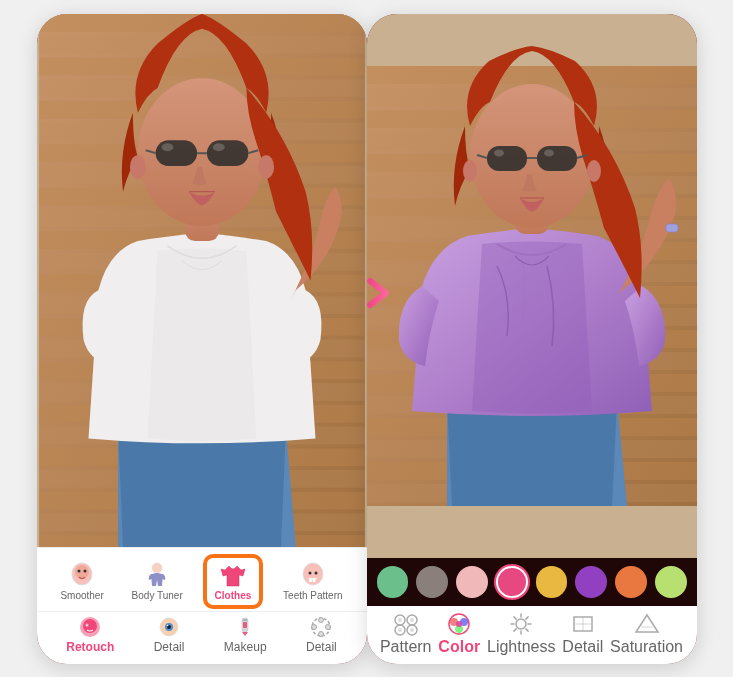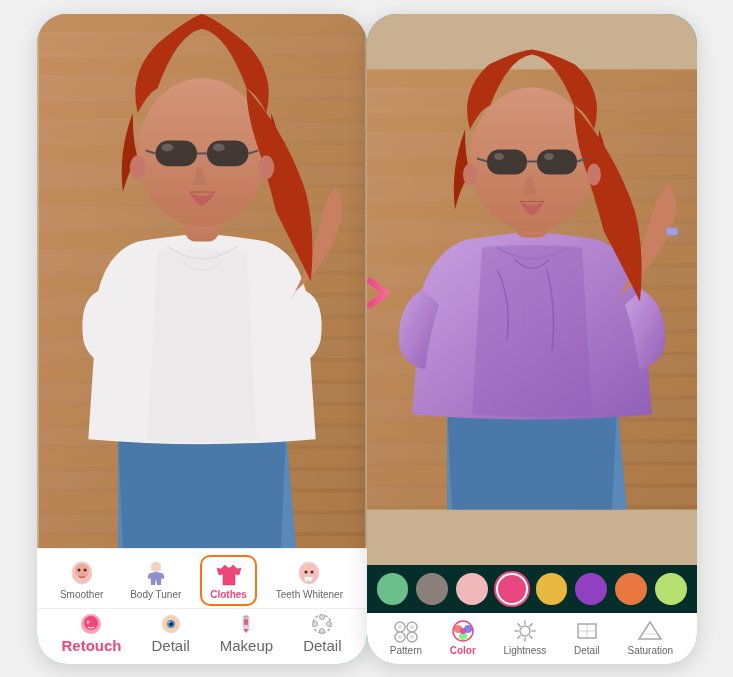--- a/index.html
+++ b/index.html
@@ -20,21 +20,21 @@
       background: #f0f0f0;
       display: flex;
       align-items: center;
       justify-content: center;
       gap: 10px;
       padding: 10px;
     }
 
     
     .phone-panel {
-      background: #14b8a6;
+      background: #7f1d1d;
       border-radius: 30px;
       overflow: hidden;
       box-shadow: 0 4px 20px rgba(0,0,0,0.15);
       position: relative;
     }
 
     .phone-left {
       width: 330px;
       height: 650px;
       display: flex;
@@ -80,21 +80,21 @@
       display: flex;
       flex-direction: column;
       align-items: center;
       gap: 2px;
       cursor: pointer;
       padding: 4px 8px;
       border-radius: 8px;
     }
 
     .toolbar-item.active {
-      border: 2px solid #f97316;
+      border: 4px solid #f97316;
       border-radius: 10px;
     }
 
     .toolbar-item-label {
       font-size: 10px;
       color: #666;
     }
 
     .toolbar-item.active .toolbar-item-label {
       color: #f0477a;
@@ -112,21 +112,21 @@
 
     .sec-item {
       display: flex;
       flex-direction: column;
       align-items: center;
       gap: 2px;
       cursor: pointer;
     }
 
     .sec-item-label {
-      font-size: 15px;
+      font-size: 12px;
       color: #666;
     }
 
     .sec-item.active .sec-item-label {
       color: #f0477a;
     }
 
     .phones-wrapper {
       display: flex;
       align-items: center;
@@ -167,21 +167,21 @@
 
     .right-tool-item {
       display: flex;
       flex-direction: column;
       align-items: center;
       gap: 2px;
       cursor: pointer;
     }
 
     .right-tool-label {
-      font-size: 10px;
+      font-size: 16px;
       color: #666;
     }
 
     .right-tool-item.active .right-tool-label {
       color: #f0477a;
     }
 
     
     svg { display: block; }
   </style>
@@ -318,21 +318,21 @@
 
           <div class="toolbar-item">
             <svg width="28" height="26" viewBox="0 0 28 26">
               <ellipse cx="14" cy="12" rx="10" ry="11" fill="#f8c0b8" stroke="#ddd" stroke-width="0.8"></ellipse>
               <path d="M9 16 Q14 20 19 16" fill="white" stroke="#ddd" stroke-width="0.5"></path>
               <rect x="10" y="16" width="3" height="4" rx="0.5" fill="white" stroke="#ddd" stroke-width="0.3"></rect>
               <rect x="13.5" y="16" width="3" height="4" rx="0.5" fill="white" stroke="#ddd" stroke-width="0.3"></rect>
               <circle cx="11" cy="11" r="1.5" fill="#333"></circle>
               <circle cx="17" cy="11" r="1.5" fill="#333"></circle>
             </svg>
-            <span class="toolbar-item-label">Teeth Whitener</span>
+            <span class="toolbar-item-label">Teeth Pattern</span>
           </div>
         </div>
 
         <div class="toolbar-secondary">
 
           <div class="sec-item active">
             <svg width="26" height="22" viewBox="0 0 26 22">
               <ellipse cx="13" cy="11" rx="10" ry="10" fill="#f8a0b8"></ellipse>
               <ellipse cx="13" cy="10" rx="7" ry="7" fill="#f0477a"></ellipse>
               <circle cx="10" cy="9" r="1.5" fill="#fff" opacity="0.7"></circle>

